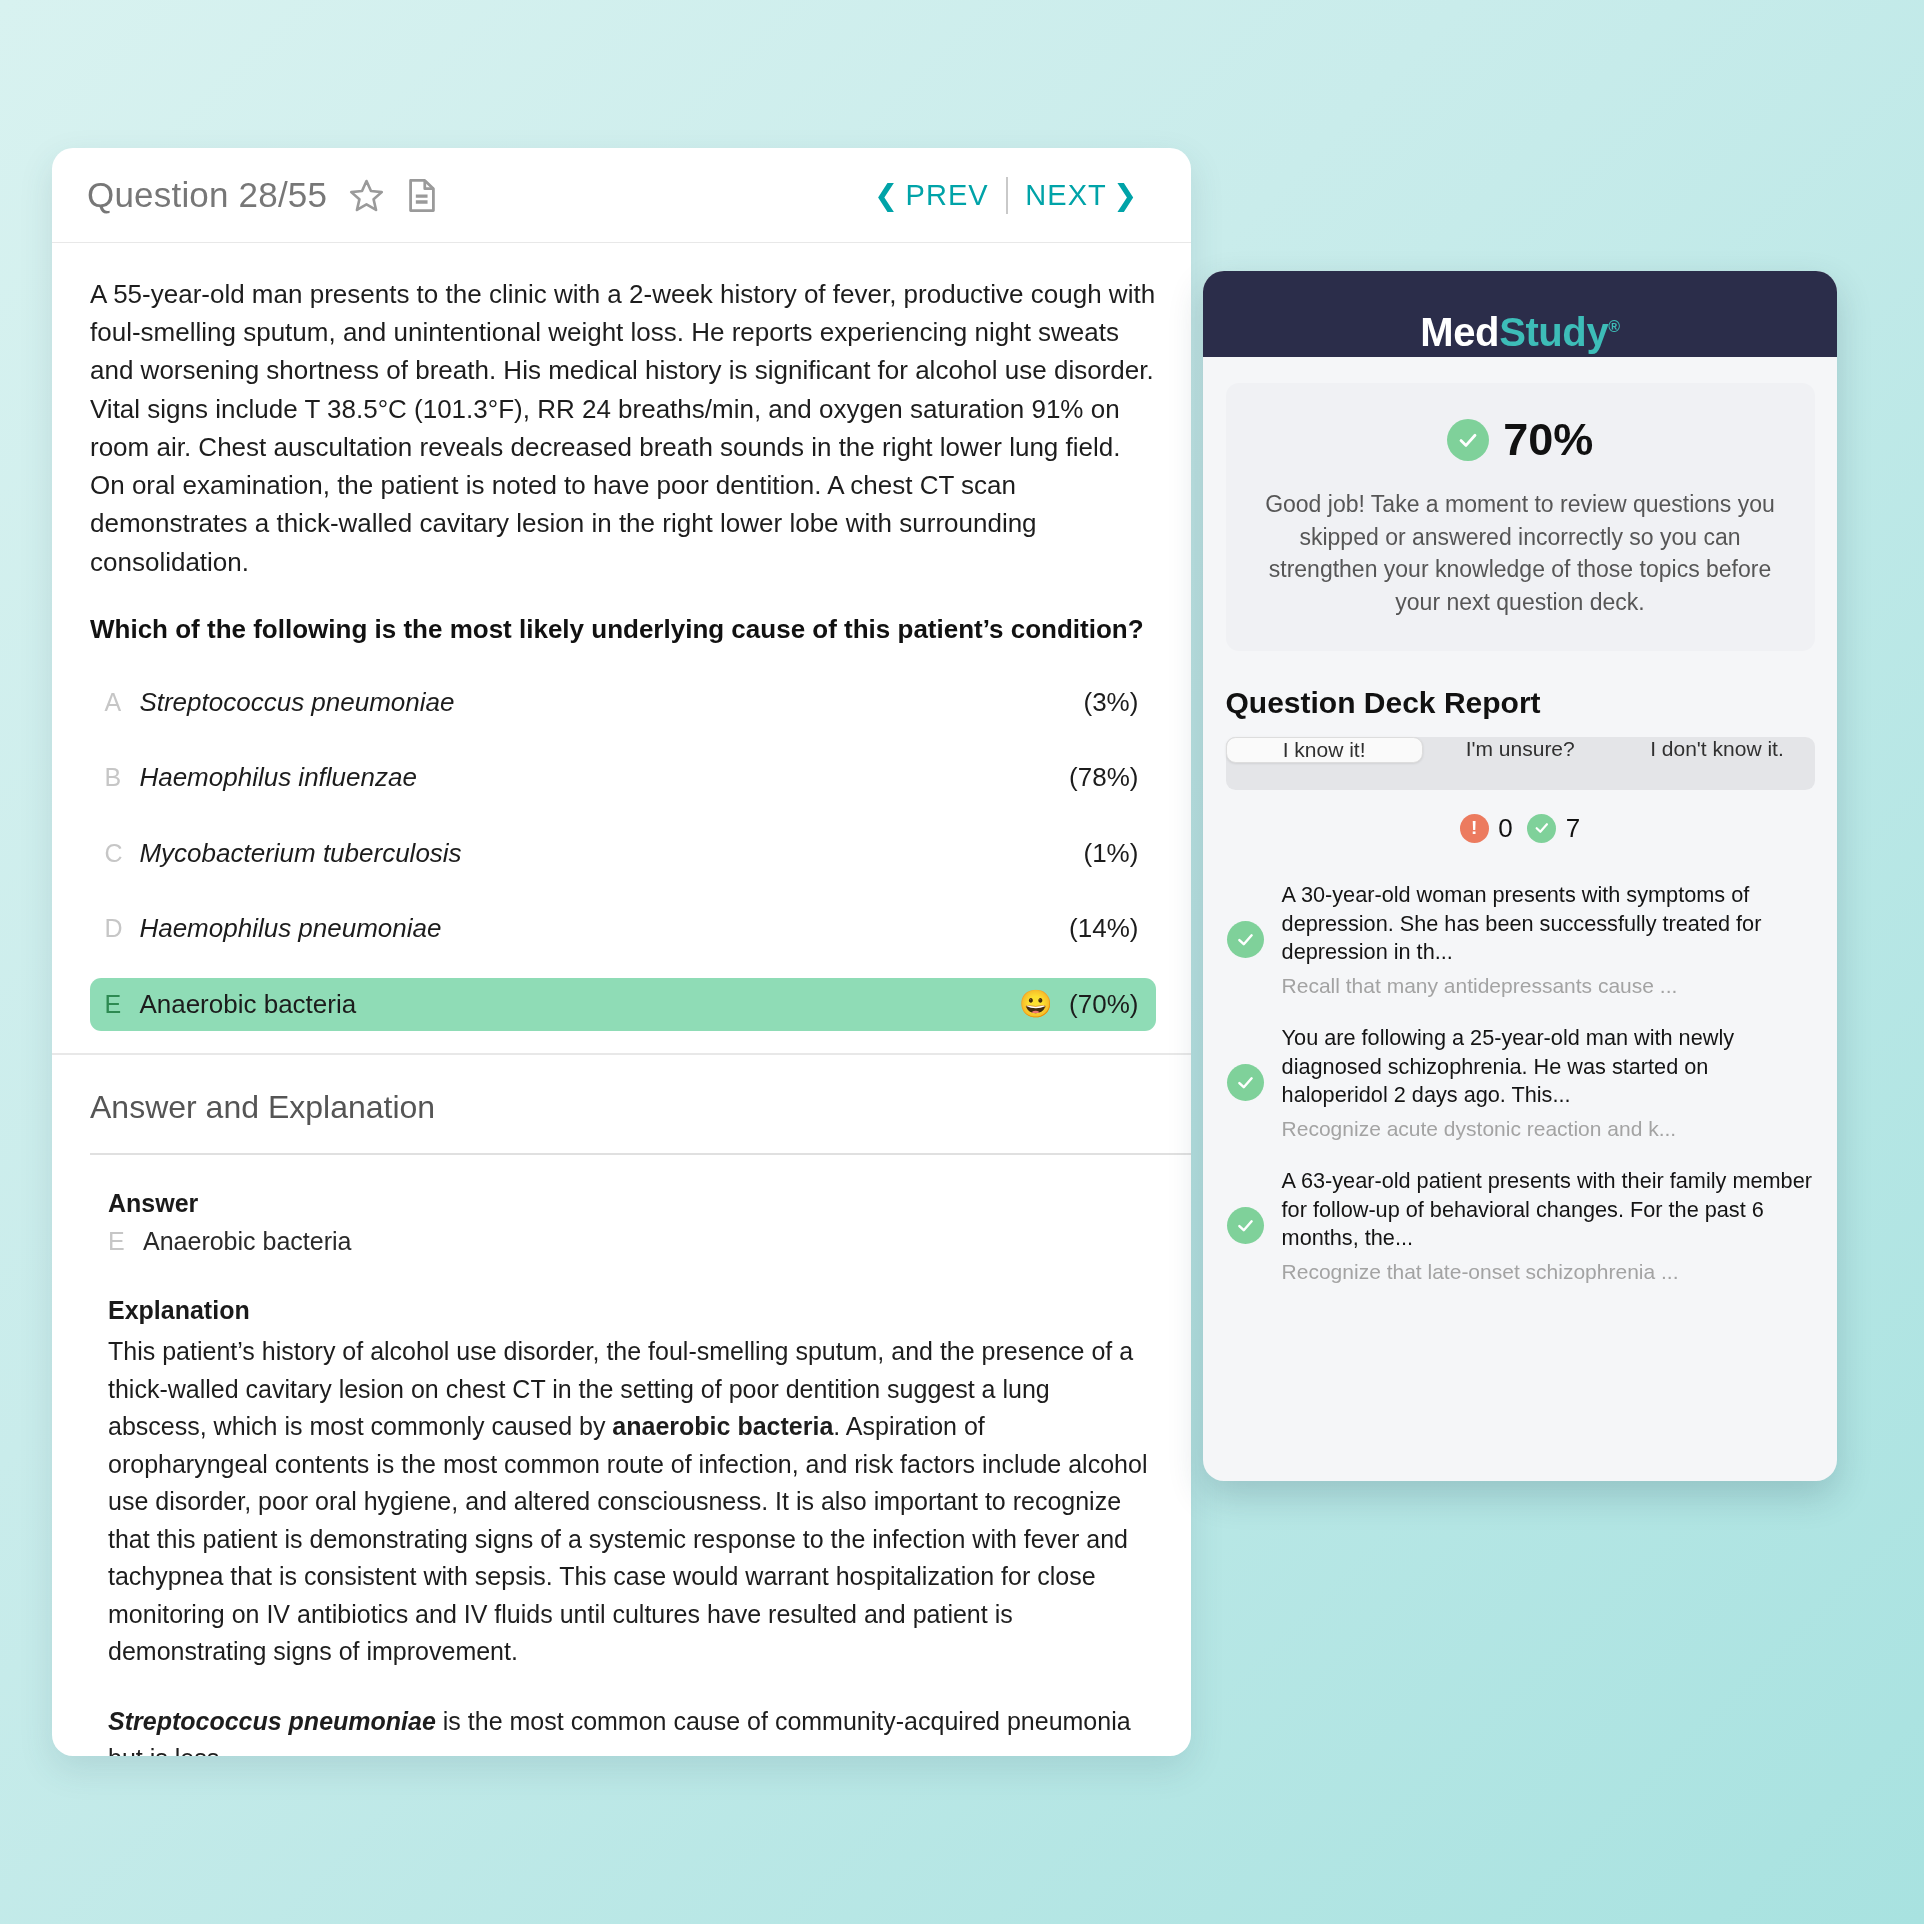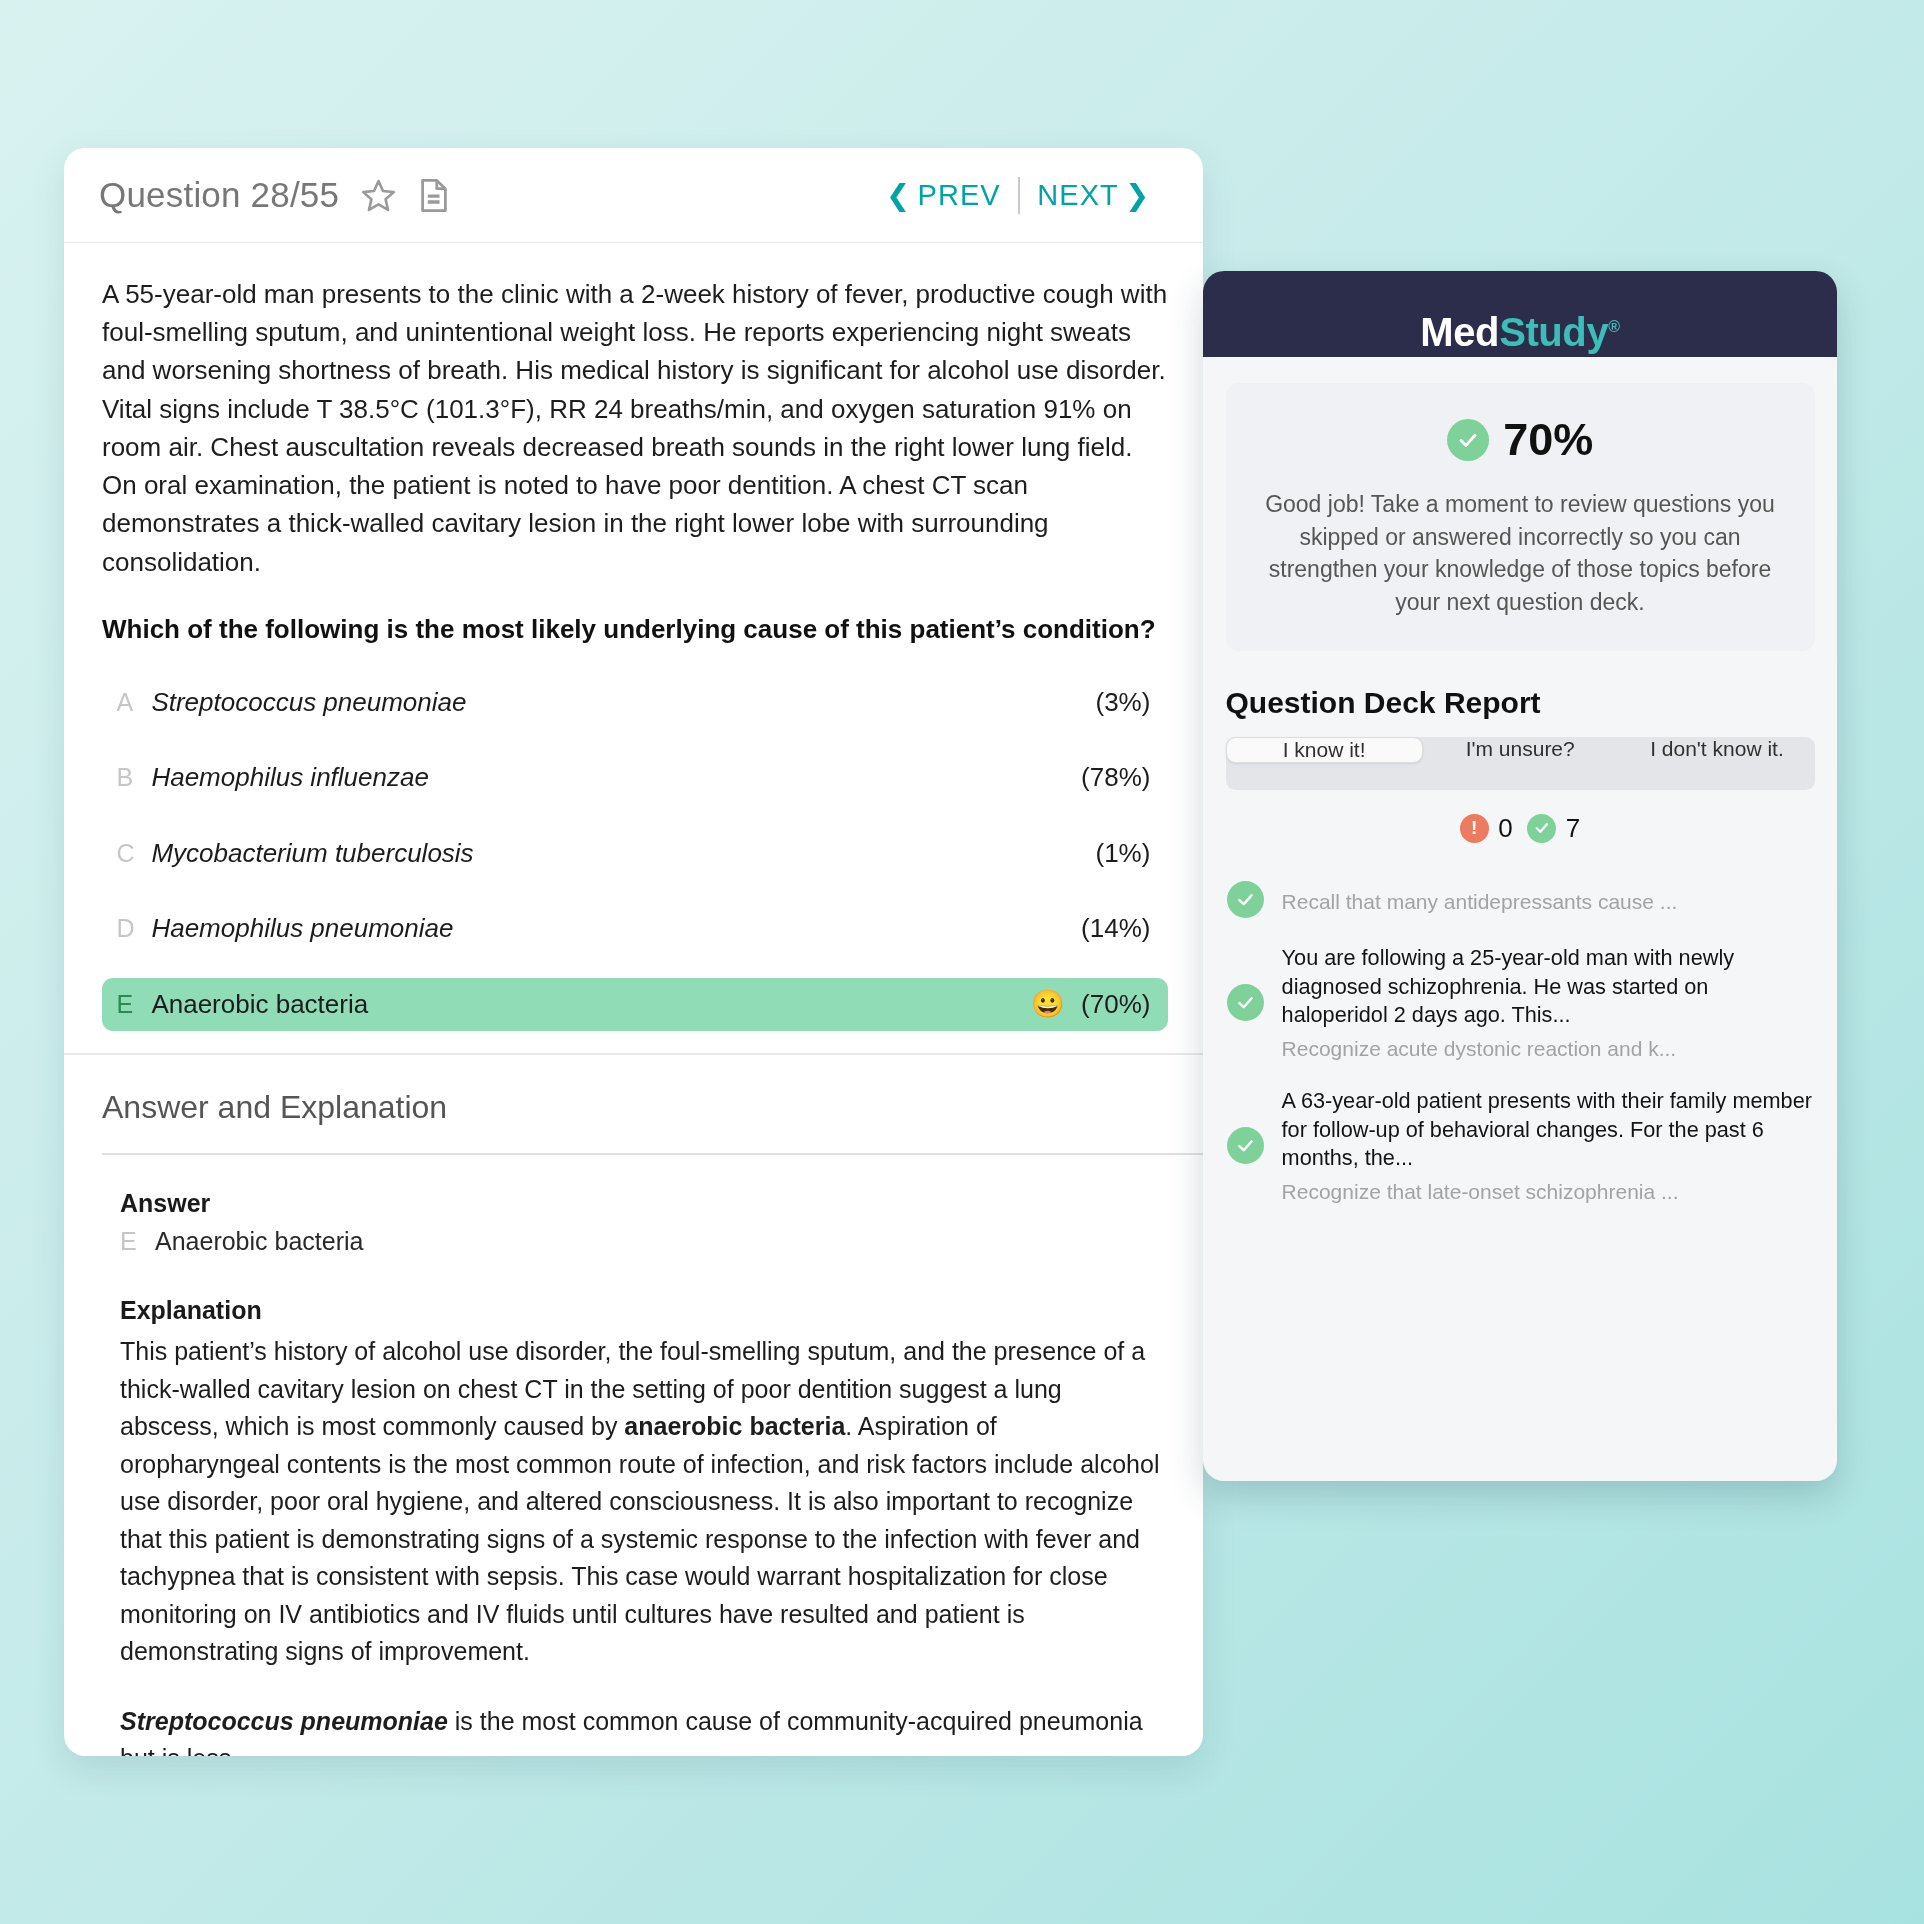--- a/index.html
+++ b/index.html
@@ -7,21 +7,21 @@
   body {
     font-family: "Liberation Sans", sans-serif;
     background: linear-gradient(135deg, #d8f2f0 0%, #c9eceb 38%, #a8e2e0 100%);
     position: relative;
     overflow: hidden;
   }
 
   
   #question-card {
     position: absolute;
-    left: 64px;
+    left: 52px;
     top: 148px;
     width: 1139px;
     height: 1608px;
     background: #ffffff;
     border-radius: 21px;
     box-shadow: 0 13px 34px rgba(40,80,95,0.13);
     overflow: hidden;
   }
   #card-header {
     height: 95px;
@@ -405,20 +405,21 @@
     </div>
 
   <div id="question-list">
       <div class="q-item">
         <span class="q-check">
           <svg width="21" height="21" viewBox="0 0 24 24" fill="none" stroke="#ffffff" stroke-width="2.8" stroke-linecap="round" stroke-linejoin="round">
             <polyline points="5,12.6 10,17.4 19,7.2"></polyline>
           </svg>
         </span>
         <div class="q-text-wrap">
+          <div class="q-title">A 30-year-old woman presents with symptoms of depression. She has been successfully treated for depression in th...</div>
           <div class="q-sub">Recall that many antidepressants cause ...</div>
         </div>
       </div>
       <div class="q-item">
         <span class="q-check">
           <svg width="21" height="21" viewBox="0 0 24 24" fill="none" stroke="#ffffff" stroke-width="2.8" stroke-linecap="round" stroke-linejoin="round">
             <polyline points="5,12.6 10,17.4 19,7.2"></polyline>
           </svg>
         </span>
         <div class="q-text-wrap">

